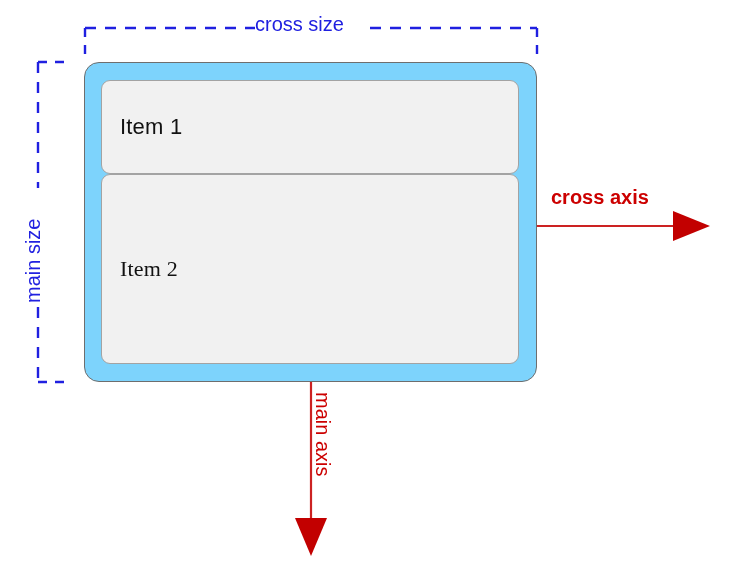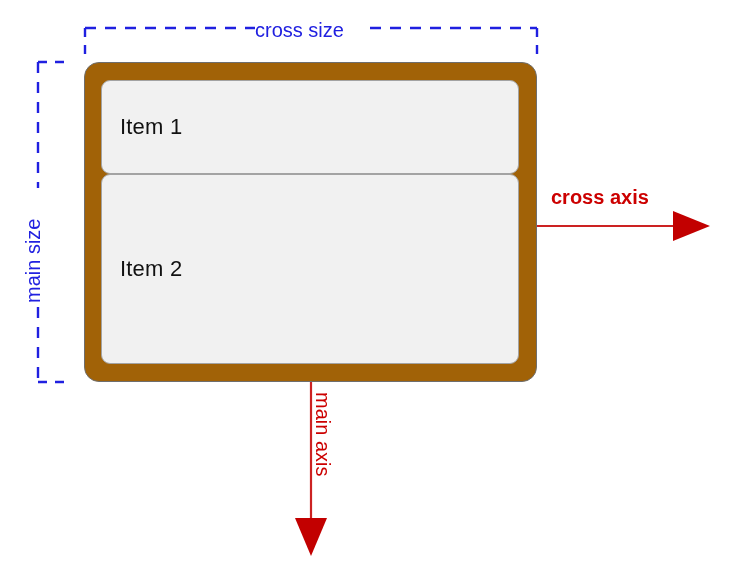--- a/index.html
+++ b/index.html
@@ -25,21 +25,21 @@
     width: 736px;
     height: 578px;
   }
   .flex-container {
     position: absolute;
     left: 84px;
     top: 62px;
     width: 453px;
     height: 320px;
     box-sizing: border-box;
-    background: #a16207;
+    background: #7dd3fc;
     border: 1.5px solid #6e6e6e;
     border-radius: 15px;
     padding: 17px 17px 17px 16px;
     display: flex;
     flex-direction: column;
     justify-content: space-between;
     z-index: 2;
   }
   .flex-item {
     box-sizing: border-box;
@@ -48,21 +48,21 @@
     border-radius: 9px;
     display: flex;
     align-items: center;
     color: #111111;
     font-size: 22px;
     font-family: "Liberation Sans", sans-serif;
     letter-spacing: 0.2px;
     padding-left: 18px;
   }
   .flex-item.item-1 { height: 102px; }
-  .flex-item.item-2 { height: 205px; }
+  .flex-item.item-2 { height: 205px; font-family: Liberation Serif, serif; }
 
   .axis-label {
     position: absolute;
     color: #cc0000;
     font-size: 20px;
     font-family: "Liberation Sans", sans-serif;
     white-space: nowrap;
     z-index: 4;
   }
   #cross-axis-label {
@@ -79,21 +79,21 @@
   .size-label {
     position: absolute;
     color: #2020e0;
     font-size: 20px;
     font-family: "Liberation Sans", sans-serif;
     white-space: nowrap;
     z-index: 4;
   }
   #cross-size-label {
     left: 255px;
-    top: 19px;
+    top: 13px;
   }
   #main-size-label {
     left: 22px;
     top: 303px;
     transform-origin: 0 0;
     transform: rotate(-90deg);
   }
 </style>
 </head>
 <body>

